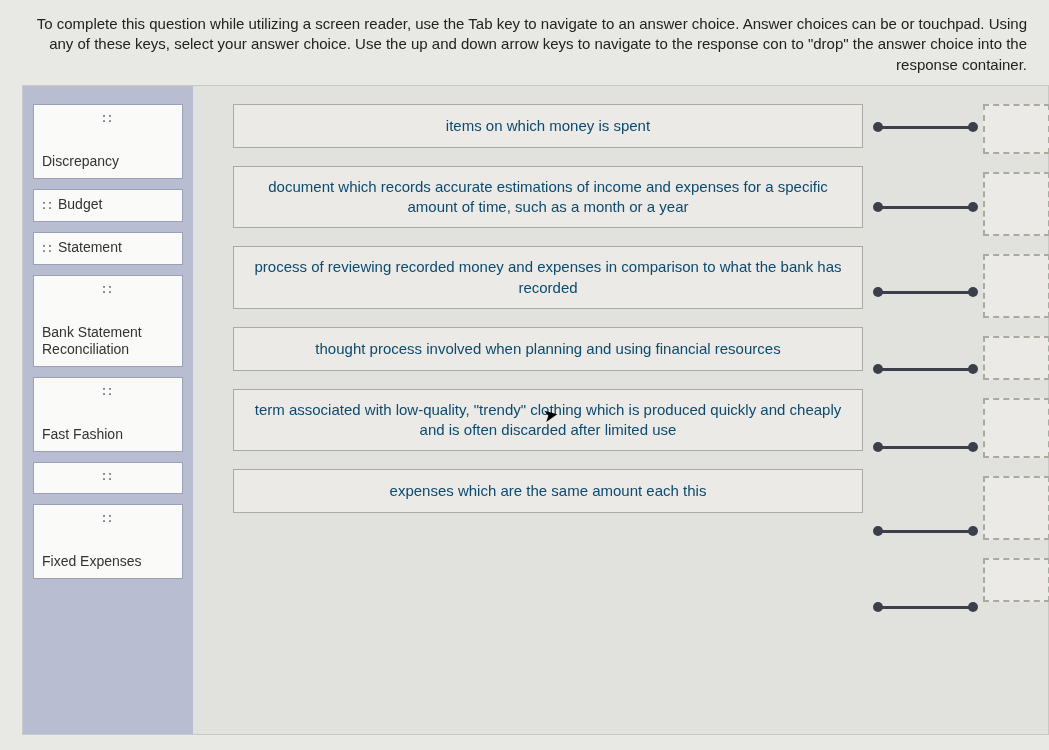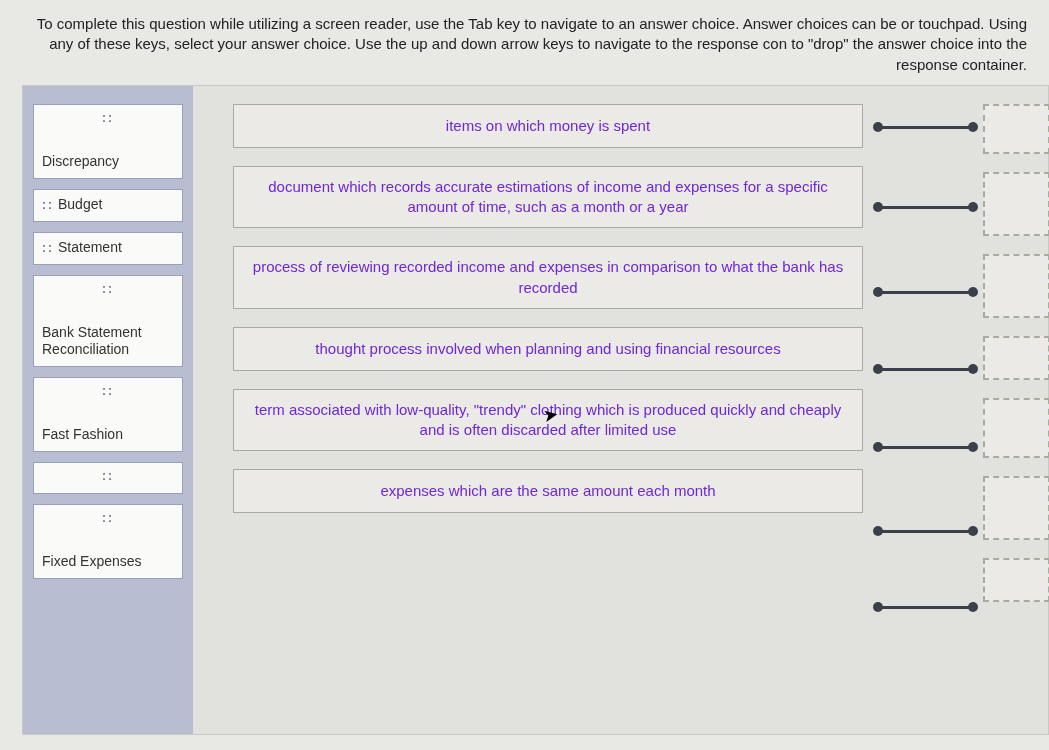--- a/index.html
+++ b/index.html
@@ -81,21 +81,21 @@
   .def-box {
     border: 1px solid #a8aca0;
     background: #eceae6;
     padding: 10px 18px;
     min-height: 44px;
     display: flex;
     align-items: center;
     justify-content: center;
     text-align: center;
     font-size: 15px;
-    color: #6d28d9;
+    color: #0c4a6e;
     line-height: 1.35;
   }
   
   .connector {
     position: absolute;
     height: 3px;
     background: #3a3f4a;
     border-radius: 2px;
   }
   .connector::before,
@@ -163,24 +163,24 @@
       </div>
       <div class="term-card">
         <span class="grip">::</span>
         <span class="label">Fixed Expenses</span>
       </div>
     </div>
 
   <div class="defs" id="defs">
       <div class="def-box">items on which money is spent</div>
       <div class="def-box">document which records accurate estimations of income and expenses for a specific amount of time, such as a month or a year</div>
-      <div class="def-box">process of reviewing recorded income and expenses in comparison to what the bank has recorded</div>
+      <div class="def-box">process of reviewing recorded money and expenses in comparison to what the bank has recorded</div>
       <div class="def-box">thought process involved when planning and using financial resources</div>
       <div class="def-box">term associated with low-quality, "trendy" clothing which is produced quickly and cheaply and is often discarded after limited use</div>
-      <div class="def-box">expenses which are the same amount each month</div>
+      <div class="def-box">expenses which are the same amount each this</div>
     </div>
 
   <div id="connectors">
       <div class="connector" style="top: 40px; left: 855px; width: 95px;"></div>
       <div class="connector" style="top: 120px; left: 855px; width: 95px;"></div>
       <div class="connector" style="top: 205px; left: 855px; width: 95px;"></div>
       <div class="connector" style="top: 282px; left: 855px; width: 95px;"></div>
       <div class="connector" style="top: 360px; left: 855px; width: 95px;"></div>
       <div class="connector" style="top: 444px; left: 855px; width: 95px;"></div>
       <div class="connector" style="top: 520px; left: 855px; width: 95px;"></div>

